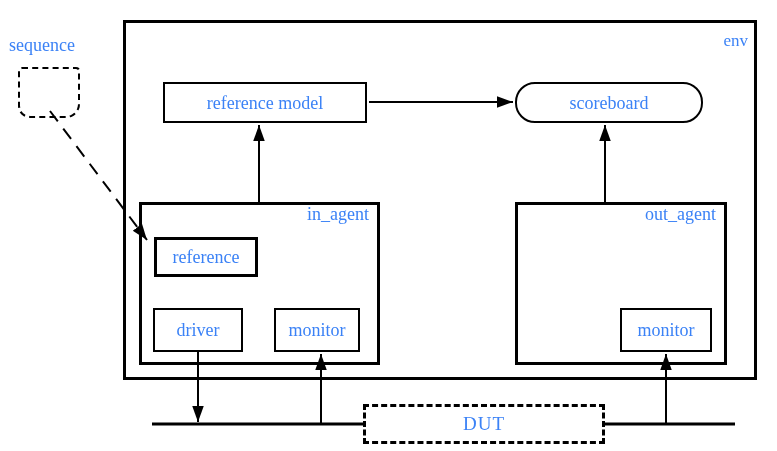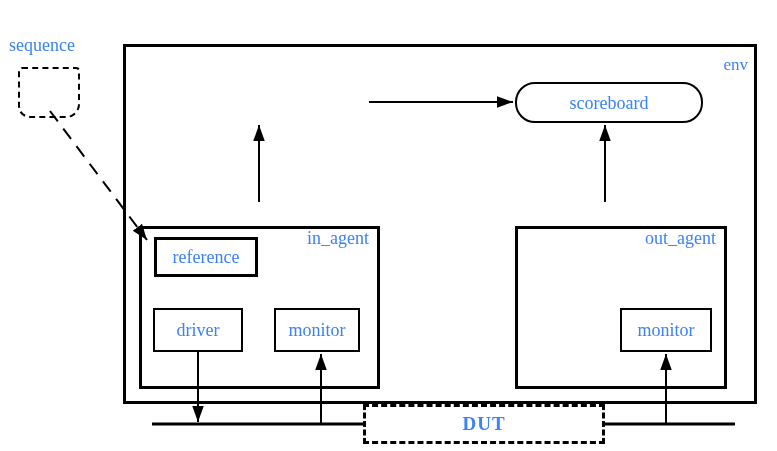--- a/index.html
+++ b/index.html
@@ -32,21 +32,20 @@
     display: flex;
     align-items: center;
     justify-content: center;
     font-size: 18px;
     line-height: 1;
   }
   .container-box {
     position: absolute;
     border: 3px solid #000;
     background: transparent;
-    margin-top: 24px;
   }
   .corner-label {
     position: absolute;
     top: 0;
     right: 8px;
     font-size: 18px;
     line-height: 1;
   }
   .env-label-pos { top: 9px; right: 6px; font-size: 17px; }
 
@@ -77,21 +76,21 @@
   
   #env        { left: 123px; top: 20px;  width: 634px; height: 360px; }
   #refmodel   { left: 163px; top: 82px;  width: 204px; height: 41px; }
   #scoreboard { left: 515px; top: 82px;  width: 188px; height: 41px; border-radius: 20px; }
   #inagent    { left: 139px; top: 202px; width: 241px; height: 163px; }
   #outagent   { left: 515px; top: 202px; width: 212px; height: 163px; padding-left: 30px; }
   #sequencer  { left: 154px; top: 237px; width: 104px; height: 40px; }
   #driver     { left: 153px; top: 308px; width: 90px;  height: 44px; }
   #inmonitor  { left: 274px; top: 308px; width: 86px;  height: 44px; }
   #outmonitor { left: 620px; top: 308px; width: 92px;  height: 44px; }
-  #dut        { left: 363px; top: 404px; width: 242px; height: 40px; font-weight: bold; }
+  #dut        { left: 363px; top: 404px; width: 242px; height: 40px; }
   #seqbubble  { left: 18px;  top: 67px;  width: 62px;  height: 51px; }
   #seqlabel   { left: 9px;   top: 36px; }
 </style>
 </head>
 <body>
 
 <div class="canvas">
 
   <svg class="overlay" viewBox="0 0 777 451" xmlns="http://www.w3.org/2000/svg">
     <defs>
@@ -119,20 +118,23 @@
     <line class="dashed" x1="50" y1="111" x2="147" y2="240" marker-end="url(#ah)"></line>
   </svg>
 
   <span id="seqlabel" class="free-label">sequence</span>
   <div id="seqbubble" class="dashed-box"></div>
 
   <div id="env" class="container-box">
     <span class="corner-label env-label-pos">env</span>
   </div>
 
+  <div id="refmodel" class="box">
+    <span>reference model</span>
+  </div>
 
   <div id="scoreboard" class="box">
     <span>scoreboard</span>
   </div>
 
   <div id="inagent" class="container-box">
     <span class="corner-label">in_agent</span>
   </div>
   <div id="sequencer" class="box box--thick">
     <span>reference</span>

